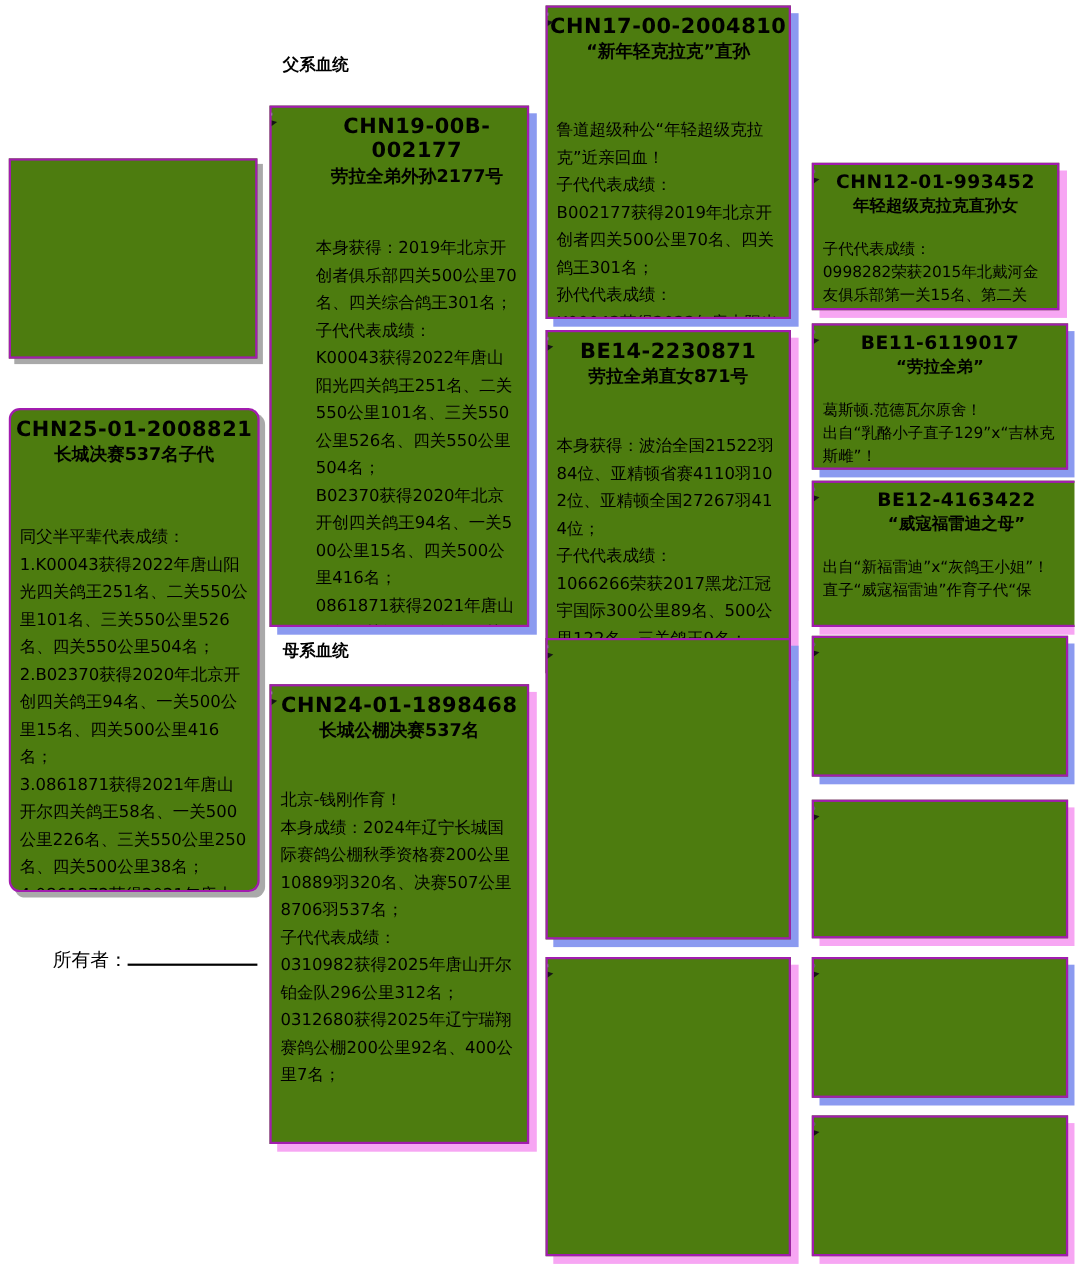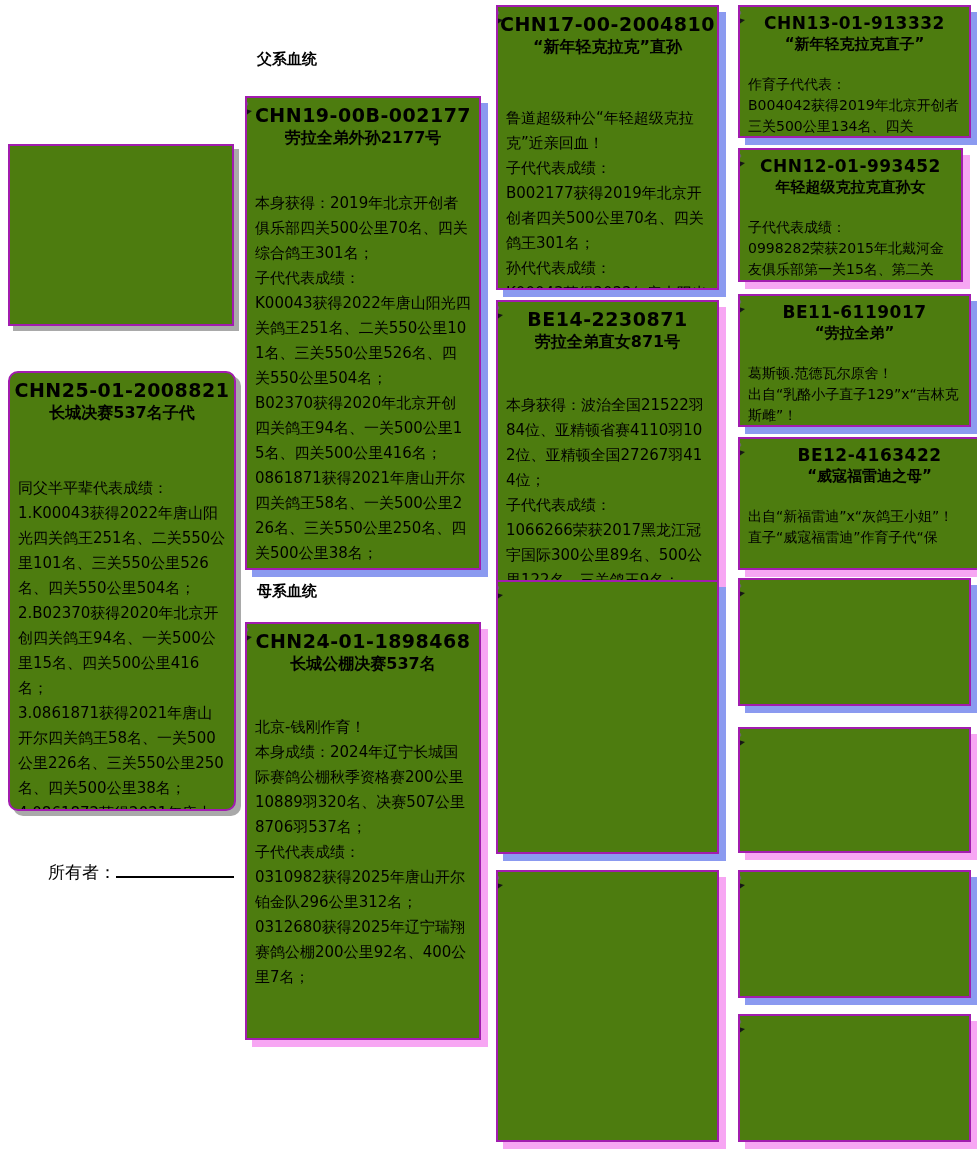--- a/index.html
+++ b/index.html
@@ -19,21 +19,21 @@
   .small .ring{font-size:17px;}
   .small .bname{font-size:15px;}
   .small .pbody{font-size:14px;line-height:21px;}
 
   .gap52{margin-top:52px;} .gap48{margin-top:48px;} .gap42{margin-top:42px;}
   .gap40{margin-top:40px;} .gap20{margin-top:20px;}
 
   
   .b-photo {left:8px;  top:144px; width:226px; height:182px;}
   .b-subj  {left:8px;  top:371px; width:228px; height:440px;border-radius:10px;}
-  .b-f     {left:245px;top:96px;  width:236px; height:474px;}
+  .b-f     {left:245px;top:96px;  width:236px; height:474px;padding-left:32px;}
   .b-m     {left:245px;top:622px; width:236px; height:418px;}
   .b-ff    {left:496px;top:5px;   width:223px; height:285px;}
   .b-fm    {left:496px;top:300px; width:223px; height:312px;}
   .b-mf    {left:496px;top:580px; width:223px; height:274px;}
   .b-mm    {left:496px;top:870px; width:223px; height:272px;}
   .b-fff   {left:738px;top:5px;   width:233px; height:133px;}
   .b-ffm   {left:738px;top:148px; width:225px; height:134px;}
   .b-fmf   {left:738px;top:294px; width:233px; height:133px;}
   .b-fmm   {left:738px;top:437px; width:263px; height:133px;}
   .b-mff   {left:738px;top:578px; width:233px; height:128px;}
@@ -167,35 +167,20 @@
       <svg width="24" height="24" viewBox="0 0 24 24">
           <g transform="rotate(-40 10 10)">
             <rect x="4" y="7" width="13" height="9" rx="1.5" fill="#f8f8f2" stroke="#666" stroke-width="1.2"></rect>
             <path d="M6 7 q5 -4 9 0" fill="none" stroke="#666" stroke-width="1.2"></path>
           </g>
           <path d="M13 14 L23 17 L16 22 Z" fill="#161616"></path>
         </svg>
     </span>
   </div>
 
-  <div class="pbox blue small b-fff">
-    <span class="bucket">
-      <svg width="24" height="24" viewBox="0 0 24 24">
-          <g transform="rotate(-40 10 10)">
-            <rect x="4" y="7" width="13" height="9" rx="1.5" fill="#f8f8f2" stroke="#666" stroke-width="1.2"></rect>
-            <path d="M6 7 q5 -4 9 0" fill="none" stroke="#666" stroke-width="1.2"></path>
-          </g>
-          <path d="M13 14 L23 17 L16 22 Z" fill="#161616"></path>
-        </svg>
-    </span>
-    <div class="ring">CHN13-01-913332</div>
-    <div class="bname">“新年轻克拉克直子”</div>
-    <div class="pbody gap20">作育子代代表：
-B004042获得2019年北京开创者三关500公里134名、四关</div>
-  </div>
 
   <div class="pbox pink small b-ffm">
     <span class="bucket">
       <svg width="24" height="24" viewBox="0 0 24 24">
           <g transform="rotate(-40 10 10)">
             <rect x="4" y="7" width="13" height="9" rx="1.5" fill="#f8f8f2" stroke="#666" stroke-width="1.2"></rect>
             <path d="M6 7 q5 -4 9 0" fill="none" stroke="#666" stroke-width="1.2"></path>
           </g>
           <path d="M13 14 L23 17 L16 22 Z" fill="#161616"></path>
         </svg>

